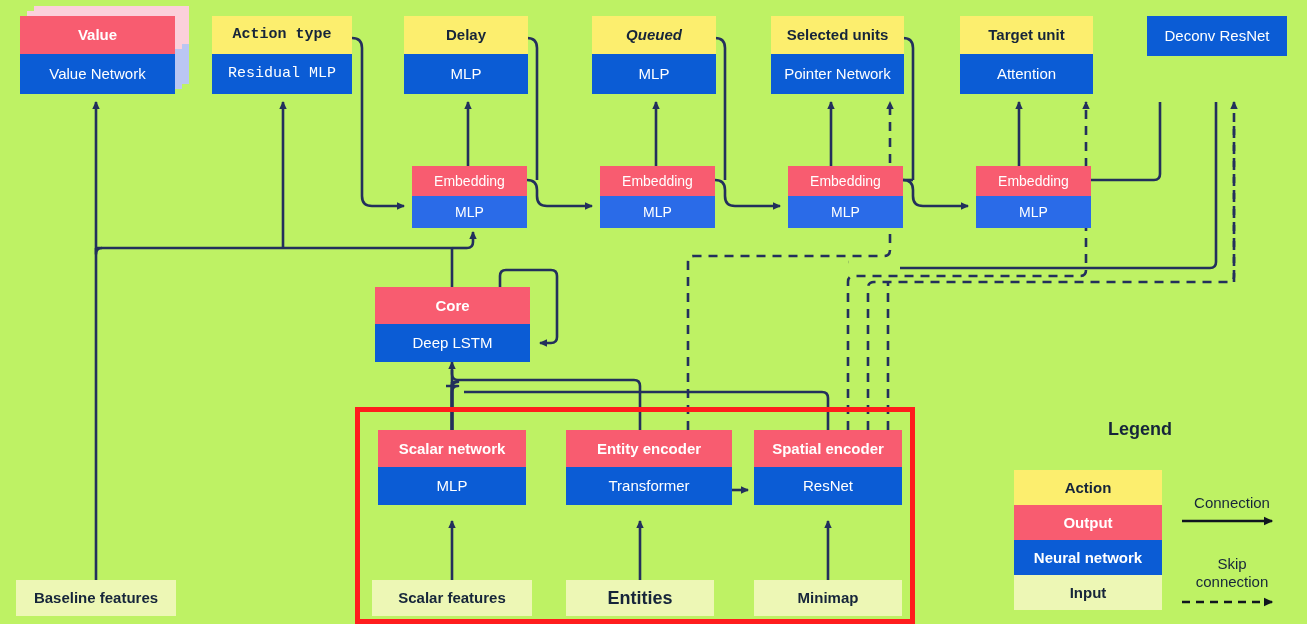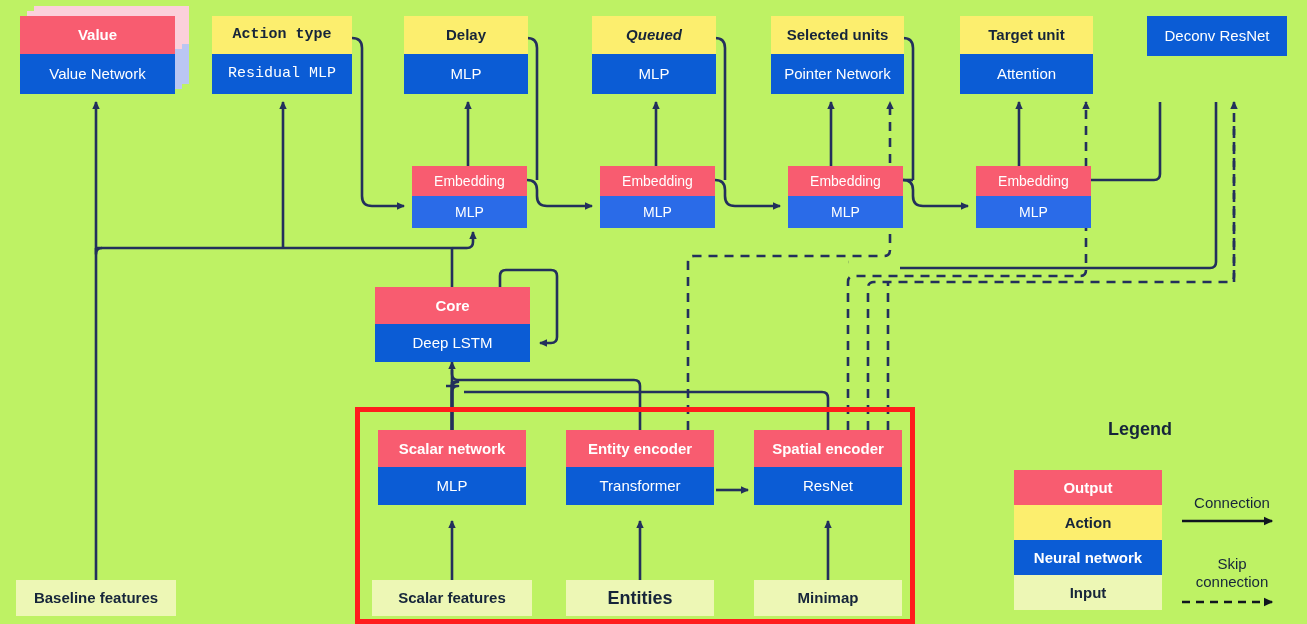--- a/index.html
+++ b/index.html
@@ -190,21 +190,21 @@
   <div class="node" style="left:375px;top:287px;width:155px;height:75px;">
     <div class="cell cap c-output" style="height:37px;">Core</div>
     <div class="cell sub c-nn" style="height:38px;">Deep LSTM</div>
   </div>
 
   <div class="node" style="left:378px;top:430px;width:148px;height:75px;">
     <div class="cell cap c-output" style="height:37px;">Scalar network</div>
     <div class="cell sub c-nn" style="height:38px;">MLP</div>
   </div>
 
-  <div class="node" style="left:566px;top:430px;width:148px;height:75px;">
+  <div class="node" style="left:566px;top:430px;width:166px;height:75px;">
     <div class="cell cap c-output" style="height:37px;">Entity encoder</div>
     <div class="cell sub c-nn" style="height:38px;">Transformer</div>
   </div>
 
   <div class="node c-input" style="left:16px;top:580px;width:160px;height:36px;">
     <div class="cell c-input" style="height:36px;font-size:15px;font-weight:700;">Baseline features</div>
   </div>
 
   <div class="node" style="left:754px;top:430px;width:148px;height:75px;">
     <div class="cell cap c-output" style="height:37px;">Spatial encoder</div>
@@ -219,22 +219,22 @@
     <div class="cell c-input" style="height:36px;font-size:18px;font-weight:700;">Entities</div>
   </div>
 
   <div class="node" style="left:754px;top:580px;width:148px;height:36px;">
     <div class="cell c-input" style="height:36px;font-size:15px;font-weight:700;">Minimap</div>
   </div>
 
   <div class="legend-title" style="left:1060px;top:419px;width:160px;">Legend</div>
 
   <div class="legend-stack" style="left:1014px;top:470px;width:148px;height:140px;">
+    <div class="legend-row c-action" style="height:35px;">Action</div>
     <div class="legend-row c-output" style="height:35px;">Output</div>
-    <div class="legend-row c-action" style="height:35px;">Action</div>
     <div class="legend-row c-nn" style="height:35px;">Neural network</div>
     <div class="legend-row c-input" style="height:35px;">Input</div>
   </div>
 
   <div class="legend-lbl" style="left:1177px;top:494px;width:110px;">Connection</div>
 
   <div class="legend-lbl" style="left:1177px;top:555px;width:110px;">Skip</div>
   <div class="legend-lbl" style="left:1170px;top:573px;width:124px;">connection</div>
 
 </div>

